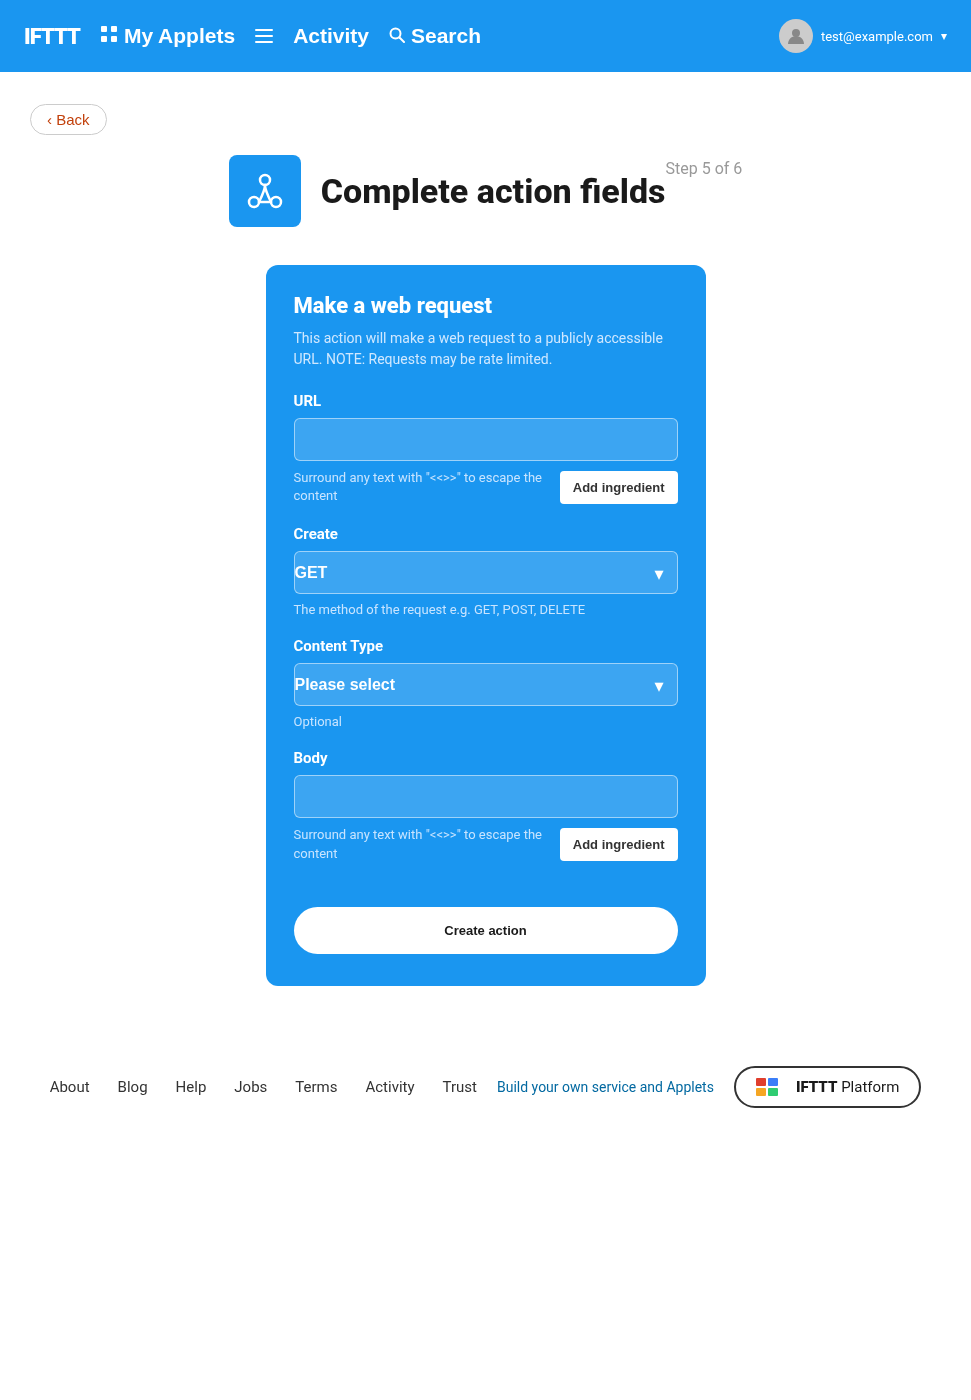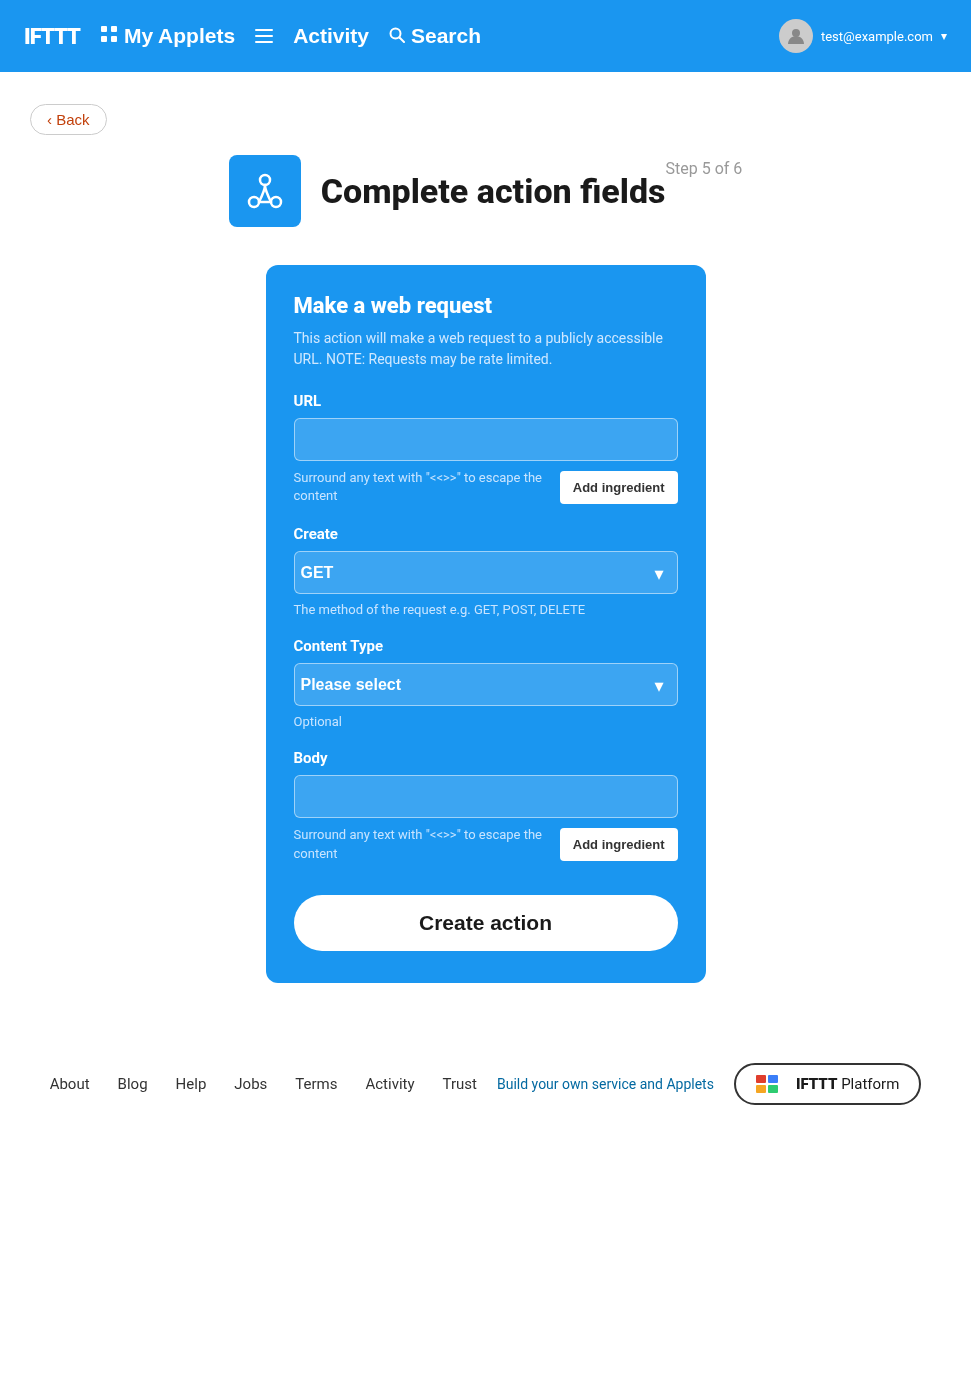--- a/index.html
+++ b/index.html
@@ -182,21 +182,21 @@
       white-space: nowrap;
       margin-left: 10px;
     }
 
     
     .field-select {
       width: 100%;
       background: rgba(255,255,255,0.15);
       border: 1.5px solid rgba(255,255,255,0.5);
       border-radius: 6px;
-      padding: 12px 6px;
+      padding: 12px 0;
       color: #fff;
       font-size: 16px;
       font-weight: 700;
       appearance: none;
       -webkit-appearance: none;
       outline: none;
       cursor: pointer;
     }
     .select-wrapper {
       position: relative;
@@ -216,25 +216,25 @@
       margin-top: 8px;
     }
 
     
     .create-btn {
       width: 100%;
       background: #fff;
       border: none;
       border-radius: 50px;
       padding: 16px;
-      font-size: 21px;
+      font-size: 13px;
       font-weight: 800;
       color: #1a1a1a;
       cursor: pointer;
-      margin-top: 12px;
+      margin-top: 24px;
     }
 
     
     footer {
       margin-top: 80px;
       display: flex;
       align-items: center;
       gap: 20px;
       padding-bottom: 40px;
     }

